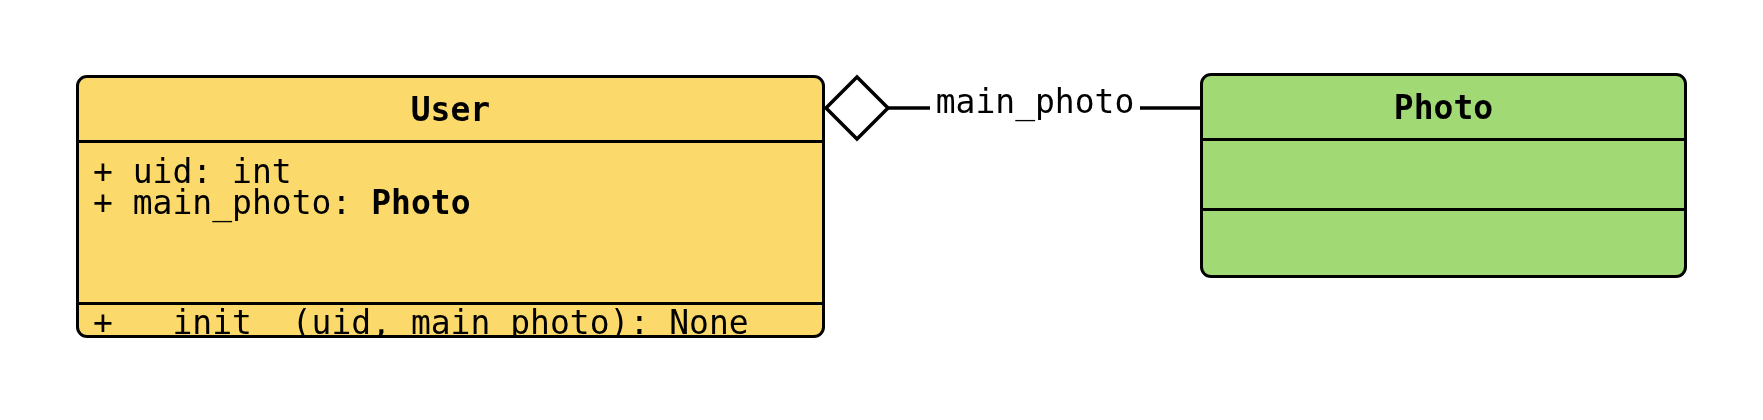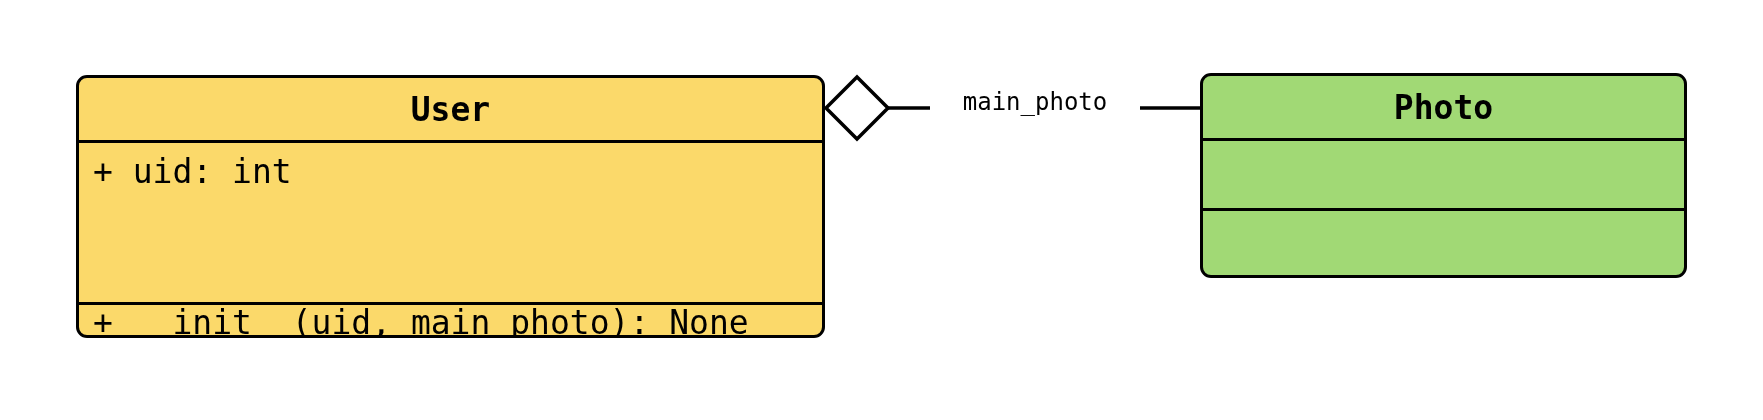--- a/index.html
+++ b/index.html
@@ -73,36 +73,37 @@
     pointer-events: none;
   }
   .relation-label {
     position: absolute;
     left: 932px;
     top: 82px;
     width: 206px;
     height: 40px;
     line-height: 40px;
     text-align: center;
-    font-size: 24px;
+    font-size: 33px;
     white-space: pre;
     background: var(--canvas-bg, #ffffff);
   }
 </style>
 </head>
 <body>
 
 <div class="canvas">
 
   <div class="class-box user">
     <div class="compartment title">
       <span>User</span>
     </div>
     <div class="compartment attrs">
       <div class="member-line"><span>+ uid: int</span></div>
+      <div class="member-line"><span>+ main_photo: </span><span class="bold">Photo</span></div>
     </div>
     <div class="compartment methods">
       <div class="member-line"><span>+ __init__(uid, main_photo): None</span></div>
     </div>
   </div>
 
   <svg class="connector-svg" width="1763" height="420" viewBox="0 0 1763 420">
     <line x1="888" y1="108" x2="930" y2="108" stroke="#000000" stroke-width="3.5"></line>
     <line x1="1140" y1="108" x2="1203" y2="108" stroke="#000000" stroke-width="3.5"></line>
     <polygon points="826,108 857,77 888,108 857,139" stroke="#000000" stroke-width="3.5" fill="#FFFFFF"></polygon>

